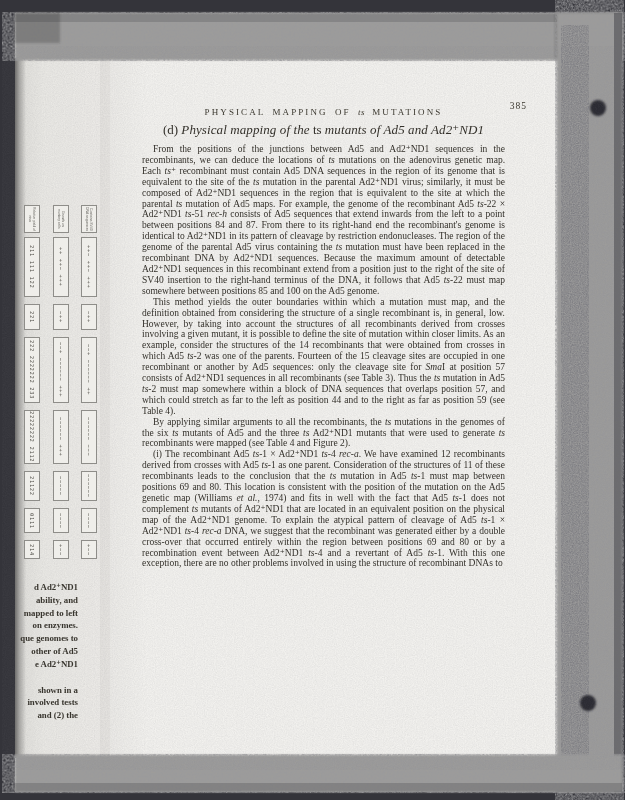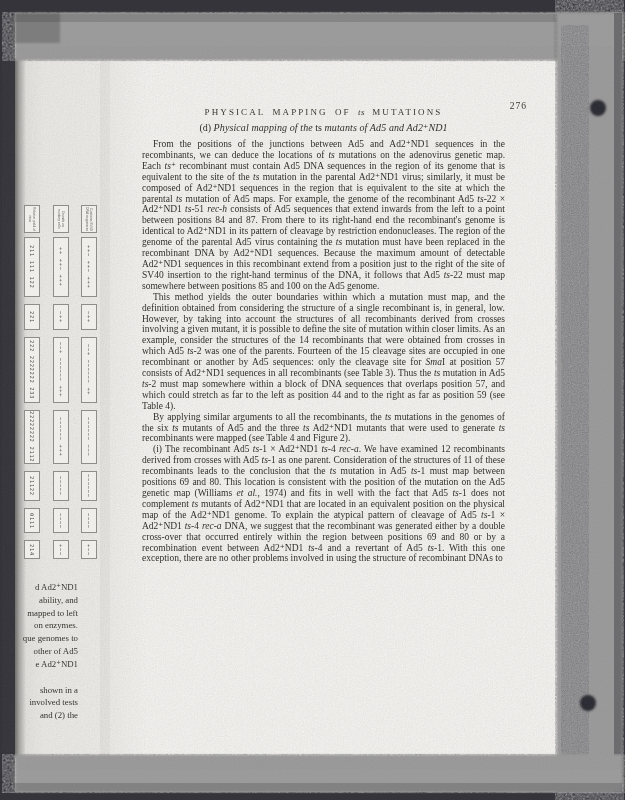--- a/index.html
+++ b/index.html
@@ -20,40 +20,40 @@
     background:linear-gradient(90deg,rgba(70,65,55,0.05) 0%,rgba(70,65,55,0) 100%);}
 
   
   .column{position:absolute;left:142px;top:101px;width:363px;z-index:4;color:#33302a;}
   .running-head{position:relative;text-align:center;height:12px;margin-bottom:9px;}
   .rh-title{font-size:9px;letter-spacing:2.1px;word-spacing:3px;color:#3b382f;white-space:nowrap;}
   .rh-title i{letter-spacing:0.4px;}
   .folio{position:absolute;right:-22px;top:0;font-size:9.5px;letter-spacing:1px;color:#3b382f;}
   .para{margin:0;text-indent:11px;font-size:9.5px;line-height:10.9px;text-align:justify;color:#33302a;}
   .no-indent{text-indent:0;}
-  .section-heading{margin:8px 0 6px 0;text-align:center;font-size:10px;color:#33302a;}
+  .section-heading{margin:8px 0 6px 0;text-align:center;font-size:13px;color:#33302a;}
   .section-heading i{letter-spacing:0.1px;}
 
   
   .strips{position:absolute;left:0;top:0;z-index:4;}
   .strip{position:absolute;top:205px;width:16px;}
   .sbox{box-sizing:border-box;border:0.9px solid #8e8d89;background:#efeeea;
     display:flex;align-items:center;justify-content:center;overflow:hidden;}
   .shdr{height:28px;margin-bottom:4px;}
   .shdr-text{writing-mode:vertical-rl;text-orientation:sideways;
     font-family:"Liberation Sans","DejaVu Sans",sans-serif;
     font-size:3.4px;line-height:4.3px;color:#6b6a65;text-align:center;}
   .sseg{margin-bottom:7px;}
   .sseg-text{writing-mode:vertical-rl;text-orientation:sideways;
     font-family:"DejaVu Sans Mono",monospace;
     font-size:5.4px;letter-spacing:0.7px;color:#504e48;white-space:pre;}
 
   
   .caption-frag{position:absolute;left:6px;top:581px;width:72px;z-index:4;
-    text-align:right;font-size:8.8px;line-height:12.8px;color:#38352e;}
+    text-align:right;font-size:8.8px;line-height:12.8px;color:#38352e;font-weight:bold;}
   .caption-line{white-space:nowrap;}
   .caption-gap{height:13px;}
 
   svg.artifacts{position:absolute;left:0;top:0;z-index:3;pointer-events:none;}
 </style>
 </head>
 <body>
 
 <div class="stage">
 
@@ -195,21 +195,21 @@
       <div class="caption-line">e Ad2⁺ND1</div>
       <div class="caption-gap"></div>
       <div class="caption-line">shown in a</div>
       <div class="caption-line">involved tests</div>
       <div class="caption-line">and (2) the</div>
     </div>
 
   <div class="column">
     <div class="running-head">
       <span class="rh-title">PHYSICAL MAPPING OF <i>ts</i> MUTATIONS</span>
-      <span class="folio">276</span>
+      <span class="folio">385</span>
     </div>
     <div class="section-heading">(d) <i>Physical mapping of the</i> ts <i>mutants of Ad5 and Ad2⁺ND1</i></div>
     <div id="paragraphs">
         <p class="para">From the positions of the junctions between Ad5 and Ad2⁺ND1 sequences in the recombinants, we can deduce the locations of <i>ts</i> mutations on the adenovirus genetic map. Each <i>ts</i>⁺ recombinant must contain Ad5 DNA sequences in the region of its genome that is equivalent to the site of the <i>ts</i> mutation in the parental Ad2⁺ND1 virus; similarly, it must be composed of Ad2⁺ND1 sequences in the region that is equivalent to the site at which the parental <i>ts</i> mutation of Ad5 maps. For example, the genome of the recombinant Ad5 <i>ts</i>-22 × Ad2⁺ND1 <i>ts</i>-51 <i>rec-h</i> consists of Ad5 sequences that extend inwards from the left to a point between positions 84 and 87. From there to its right-hand end the recombinant's genome is identical to Ad2⁺ND1 in its pattern of cleavage by restriction endonucleases. The region of the genome of the parental Ad5 virus containing the <i>ts</i> mutation must have been replaced in the recombinant DNA by Ad2⁺ND1 sequences. Because the maximum amount of detectable Ad2⁺ND1 sequences in this recombinant extend from a position just to the right of the site of SV40 insertion to the right-hand terminus of the DNA, it follows that Ad5 <i>ts</i>-22 must map somewhere between positions 85 and 100 on the Ad5 genome.</p>
         <p class="para">This method yields the outer boundaries within which a mutation must map, and the definition obtained from considering the structure of a single recombinant is, in general, low. However, by taking into account the structures of all recombinants derived from crosses involving a given mutant, it is possible to define the site of mutation within closer limits. As an example, consider the structures of the 14 recombinants that were obtained from crosses in which Ad5 <i>ts</i>-2 was one of the parents. Fourteen of the 15 cleavage sites are occupied in one recombinant or another by Ad5 sequences: only the cleavage site for <i>Sma</i>I at position 57 consists of Ad2⁺ND1 sequences in all recombinants (see Table 3). Thus the <i>ts</i> mutation in Ad5 <i>ts</i>-2 must map somewhere within a block of DNA sequences that overlaps position 57, and which could stretch as far to the left as position 44 and to the right as far as position 59 (see Table 4).</p>
         <p class="para">By applying similar arguments to all the recombinants, the <i>ts</i> mutations in the genomes of the six <i>ts</i> mutants of Ad5 and the three <i>ts</i> Ad2⁺ND1 mutants that were used to generate <i>ts</i> recombinants were mapped (see Table 4 and Figure 2).</p>
         <p class="para">(i) The recombinant Ad5 <i>ts</i>-1 × Ad2⁺ND1 <i>ts</i>-4 <i>rec-a</i>. We have examined 12 recombinants derived from crosses with Ad5 <i>ts</i>-1 as one parent. Consideration of the structures of 11 of these recombinants leads to the conclusion that the <i>ts</i> mutation in Ad5 <i>ts</i>-1 must map between positions 69 and 80. This location is consistent with the position of the mutation on the Ad5 genetic map (Williams <i>et al.</i>, 1974) and fits in well with the fact that Ad5 <i>ts</i>-1 does not complement <i>ts</i> mutants of Ad2⁺ND1 that are located in an equivalent position on the physical map of the Ad2⁺ND1 genome. To explain the atypical pattern of cleavage of Ad5 <i>ts</i>-1 × Ad2⁺ND1 <i>ts</i>-4 <i>rec-a</i> DNA, we suggest that the recombinant was generated either by a double cross-over that occurred entirely within the region between positions 69 and 80 or by a recombination event between Ad2⁺ND1 <i>ts</i>-4 and a revertant of Ad5 <i>ts</i>-1. With this one exception, there are no other problems involved in using the structure of recombinant DNAs to</p>
       </div>
   </div>
 

